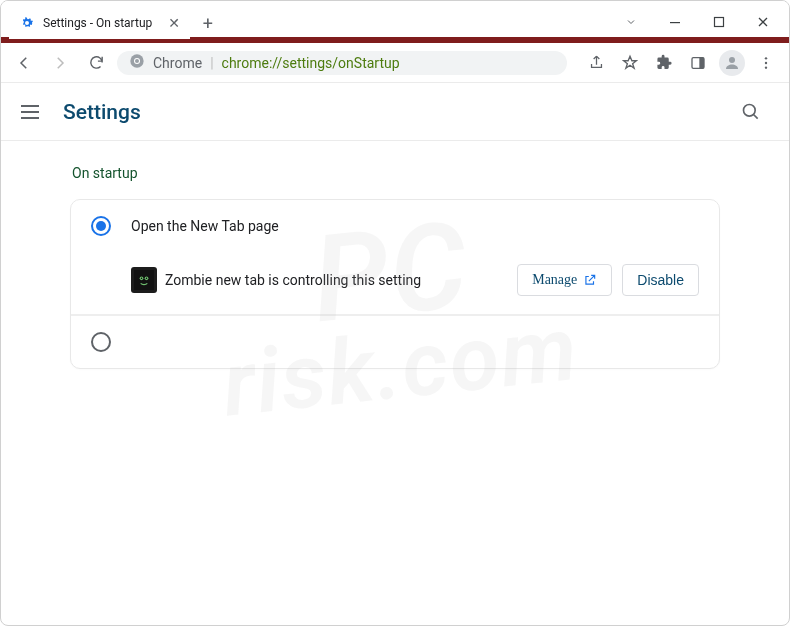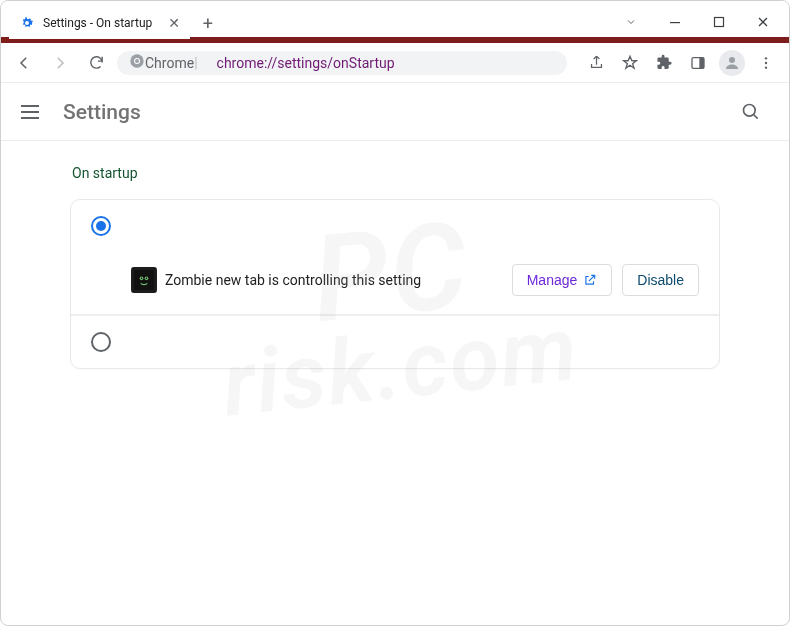--- a/index.html
+++ b/index.html
@@ -59,36 +59,37 @@
   .tb-btn { width:30px; height:30px; display:flex; align-items:center; justify-content:center; border-radius:50%; color:#5f6368; cursor:pointer;}
   .tb-btn.disabled { color:#bdbdbd; cursor:default;}
   .omnibox {
     flex:1;
     height:24px;
     background:#f1f3f4;
     border-radius:15px;
     display:flex;
     align-items:center;
     padding:0 12px;
+    gap:8px;
     font-size:14px;
     color:#5f6368;
   }
-  .omnibox .url-strong { color:#701a75;margin-left:19px; }
+  .omnibox .url-strong { color:#4d7c0f; }
   .right-icons { display:flex; align-items:center; gap:4px; margin-left:8px;}
   .avatar { width:26px; height:26px; border-radius:50%; background:#e8eaed; display:flex; align-items:center; justify-content:center;}
   .content-header {
     height:58px;
     display:flex;
     align-items:center;
     padding:0 20px;
     border-bottom: 1px solid #ebebeb;
   }
   .hamburger { width:24px; display:flex; flex-direction:column; gap:4px; cursor:pointer; margin-right:18px;}
   .hamburger span { height:2px; background:#5f6368; width:18px;}
-  .page-title { font-size:21px; color:#737373; font-weight:500;}
+  .page-title { font-size:21px; color:#0c4a6e; font-weight:500;}
   .search-btn { margin-left:auto; color:#5f6368; cursor:pointer; width:36px; height:36px; display:flex; align-items:center; justify-content:center;}
   .main {
     padding: 24px 0 0 0;
     display:flex;
     flex-direction:column;
     align-items:center;
   }
   .section-label {
     width:650px;
     font-size:14px;
@@ -134,21 +135,21 @@
   .ext-icon {
     width:26px; height:26px; background:#1c1c1c; border-radius:3px;
     display:flex; align-items:center; justify-content:center;
   }
   .ext-actions { margin-left:auto; display:flex; gap:10px;}
   .chip-btn {
     border:1px solid #dadce0; background:#fff; border-radius:4px;
     padding:7px 14px; font-size:14px; cursor:pointer;
     display:flex; align-items:center; gap:6px;
   }
-  .chip-btn.primary { color:#6d28d9; }
+  .chip-btn.primary { color:#0c4a6e;font-family:Liberation Serif, serif; }
   .chip-btn.secondary { color:#0c4a6e; }
   .divider { height:1px; background:#eee; }
   .watermark {
     position:absolute;
     top:50%; left:50%;
     transform:translate(-50%,-50%) rotate(-6deg);
     font-size:120px;
     font-weight:600;
     font-style:italic;
     color:rgba(180,180,180,0.12);
@@ -280,20 +281,21 @@
       </svg>
   </div>
 </div>
 
 <div class="main">
   <div class="section-label">On startup</div>
 
   <div class="card">
     <div class="row">
       <div class="radio selected"></div>
+      <span>Open the New Tab page</span>
     </div>
 
     <div class="ext-row">
       <div class="ext-icon">
         <svg width="20" height="20" viewBox="0 0 24 24">
           <rect width="24" height="24" fill="#111"></rect>
           <circle cx="9" cy="10" r="2.2" fill="#6fbf6f"></circle>
           <circle cx="15" cy="10" r="2.2" fill="#6fbf6f"></circle>
           <circle cx="9" cy="10" r="0.9" fill="#000"></circle>
           <circle cx="15" cy="10" r="0.9" fill="#000"></circle>

